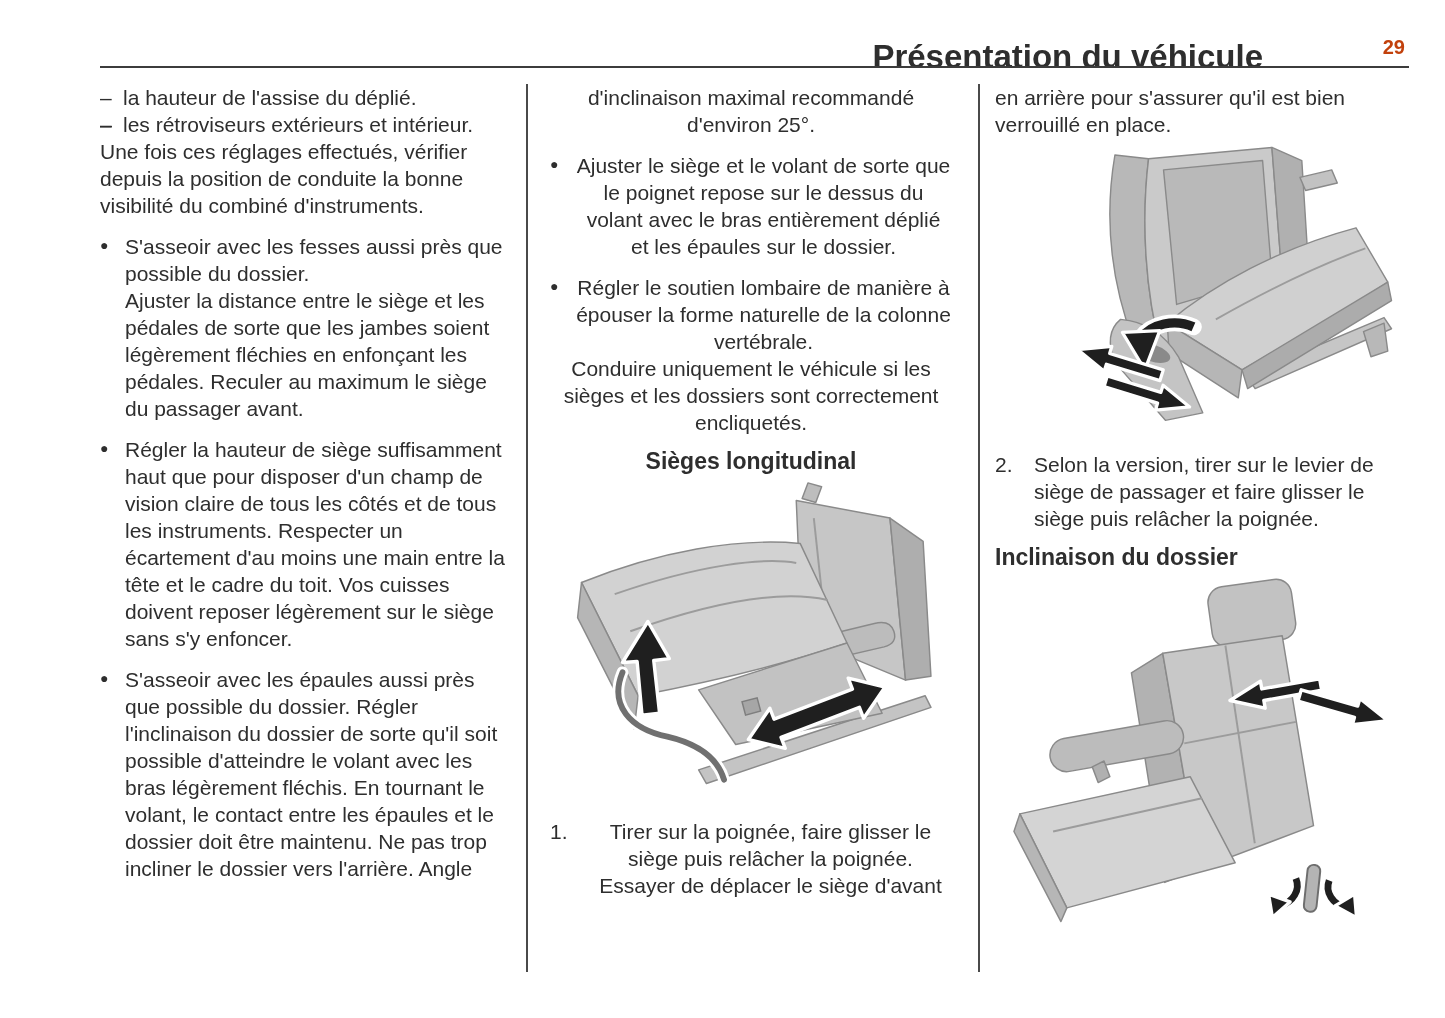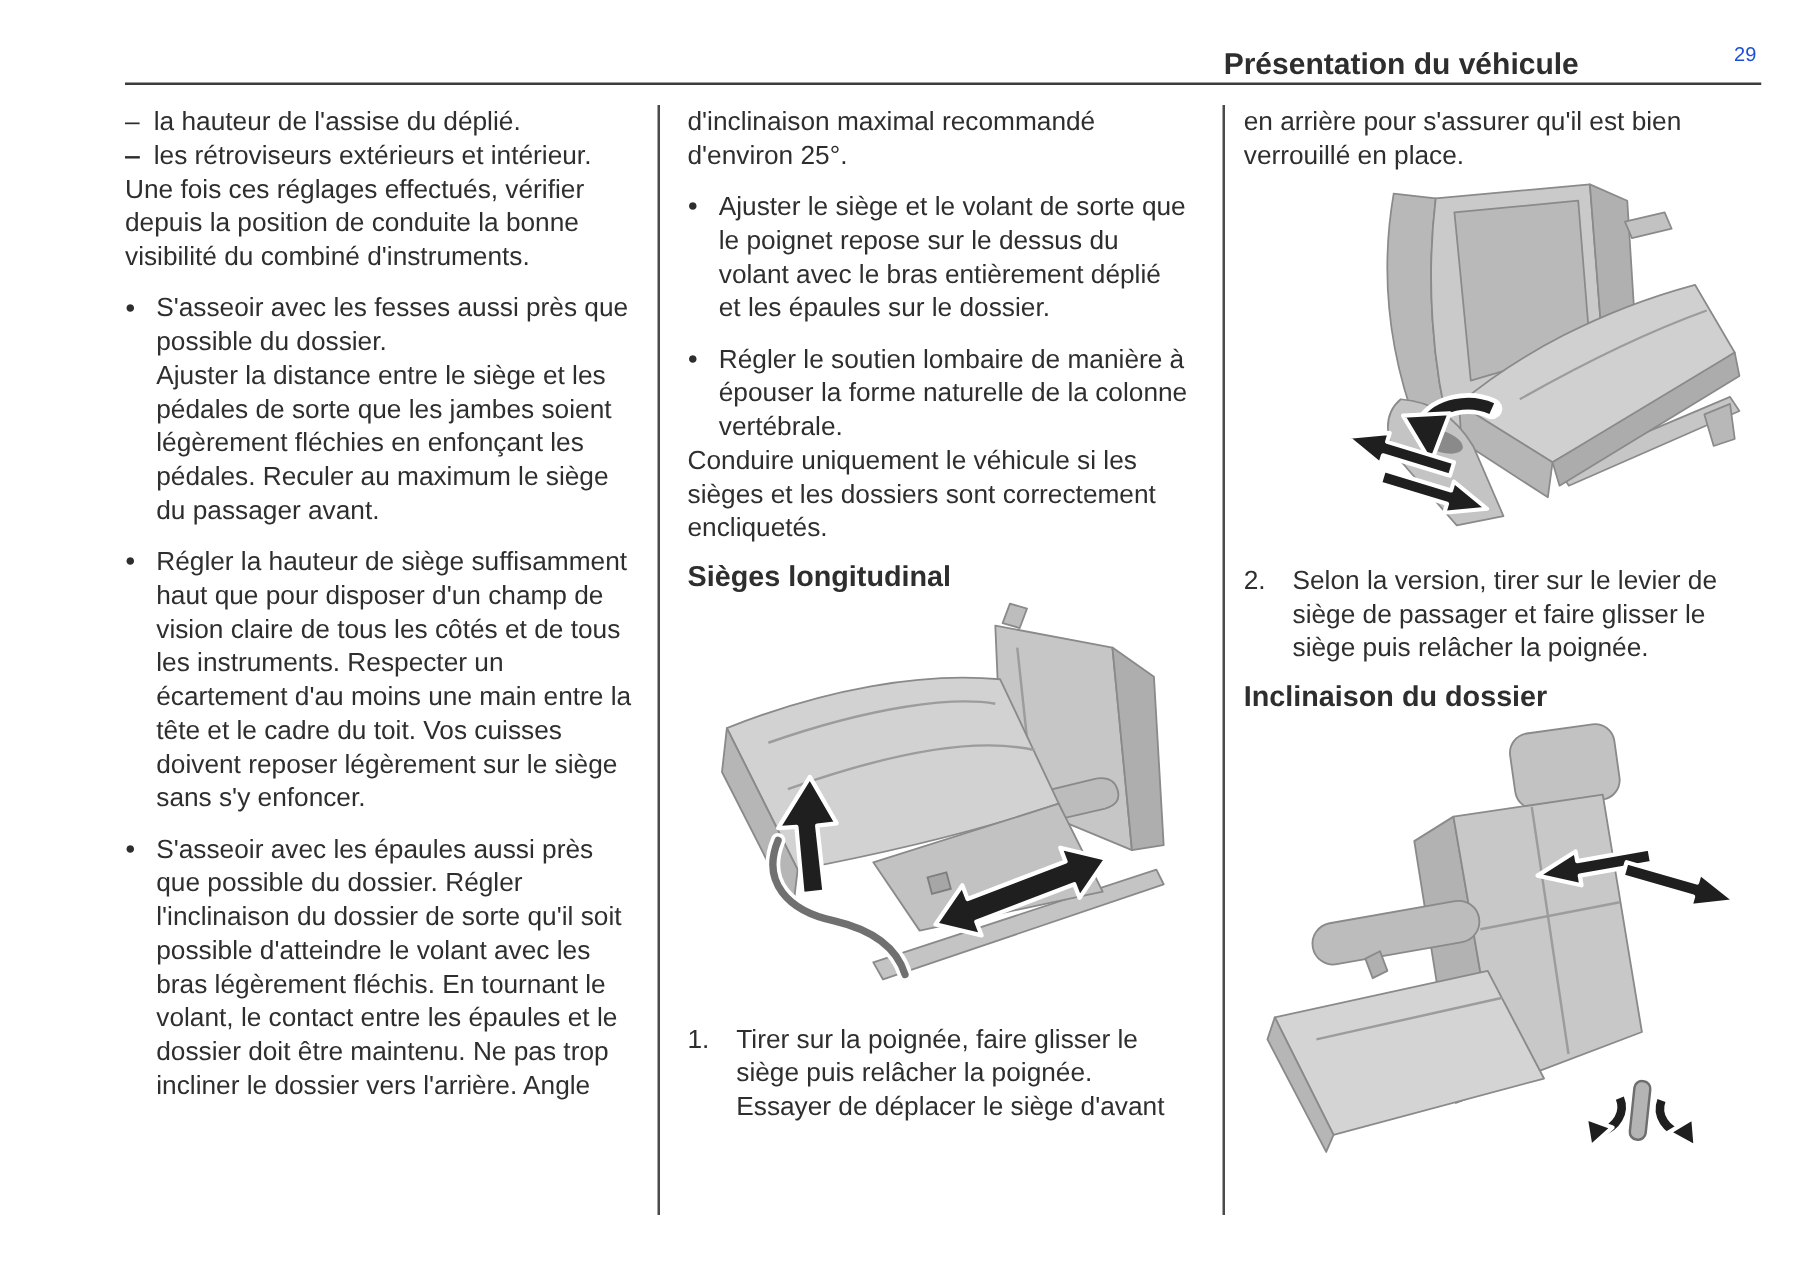--- a/index.html
+++ b/index.html
@@ -1,28 +1,28 @@
 <!DOCTYPE html>
 <html><head>
 <meta charset="utf-8">
 <style>
   html,body { margin:0; padding:0; background:#ffffff; }
   #page {
     position:relative; width:1445px; height:1018px; background:#ffffff;
     font-family:"Liberation Sans", sans-serif; color:#2e2e2e; overflow:hidden;
   }
-  .hdr-title { position:absolute; top:38px; right:182px; font-size:24px; font-weight:bold; color:#2e2e2e; }
-  .hdr-num   { position:absolute; top:36px; right:40px;  font-size:16px; font-weight:normal; color:#1d4ed8; }
+  .hdr-title { position:absolute; top:38px; right:182px; font-size:33px; font-weight:bold; color:#2e2e2e; }
+  .hdr-num   { position:absolute; top:36px; right:40px;  font-size:20px; font-weight:bold; color:#c2410c; }
   .hdr-rule  { position:absolute; top:66px; left:100px; right:36px; height:2px; background:#3c3c3c; }
   .vsep { position:absolute; top:84px; height:888px; width:2px; background:#4a4a4a; }
   .vsep.s1 { left:526px; }
   .vsep.s2 { left:978px; }
   .col { position:absolute; top:84px; font-size:21px; line-height:27px; }
   .col1 { left:100px; width:406px; }
-  .col2 { left:550px; width:402px; }
+  .col2 { left:550px; width:402px;text-align:center; }
   .col3 { left:995px; width:408px; }
   .dash-item { position:relative; padding-left:23px; }
   .dash-item .mk { position:absolute; left:0; top:0; }
   .para { margin:0; }
   .bullet { position:relative; padding-left:25px; margin-top:14px; }
   .bullet .mk { position:absolute; left:0; top:-1px; font-size:14px; }
   .step { position:relative; padding-left:39px; margin-top:12px; }
   .step .mk { position:absolute; left:0; top:0; }
   h1.sec { margin:14px 0 7px 0; font-size:29px; line-height:34px; font-weight:bold; color:#2e2e2e; }
   h2.sub { margin:11px 0 0 0; font-size:23px; line-height:28px; font-weight:bold; color:#2e2e2e; }

